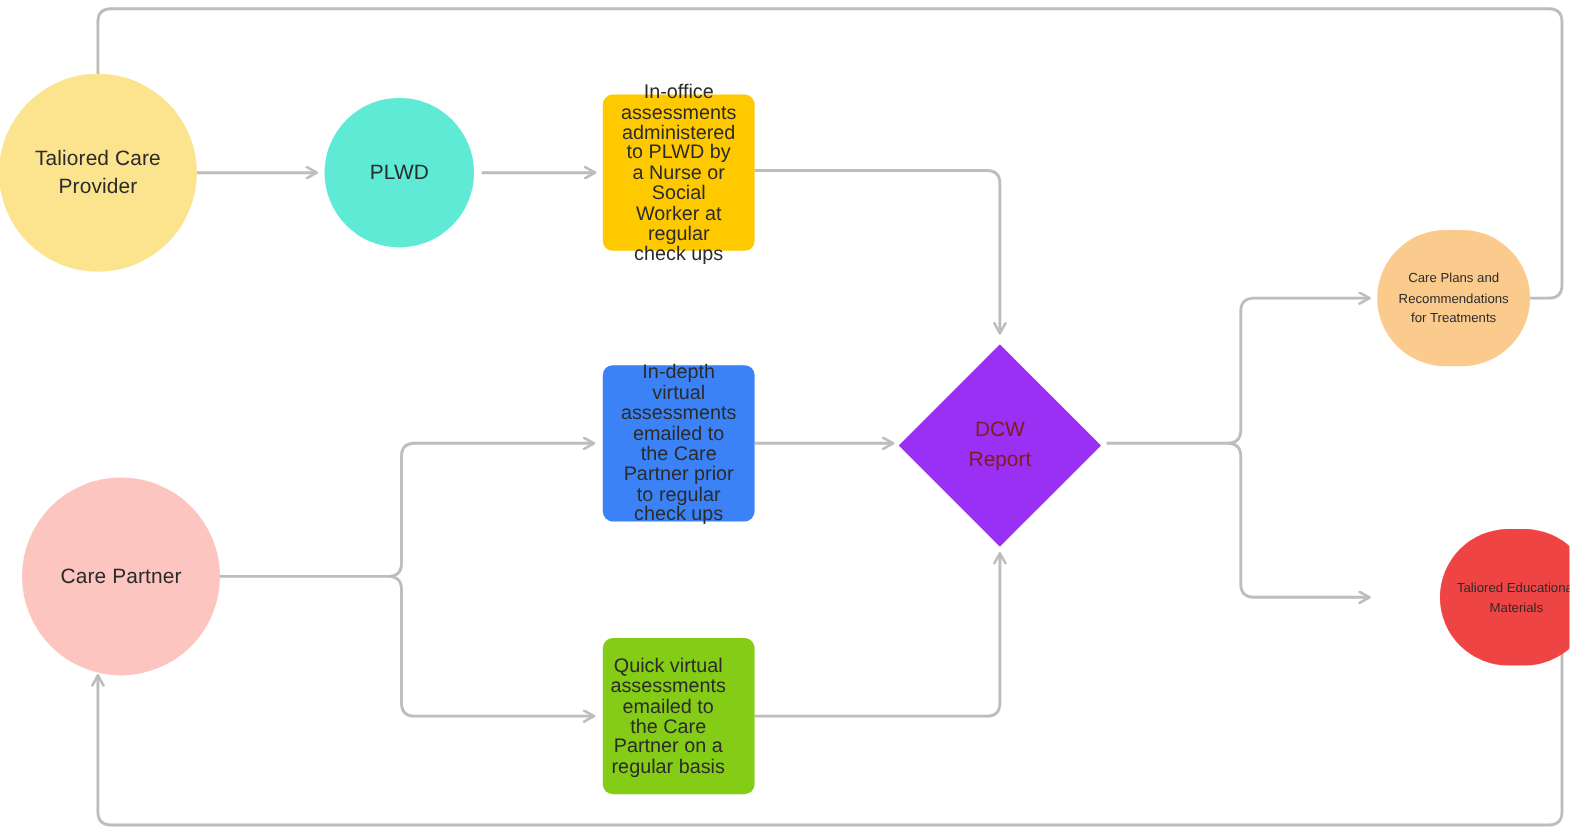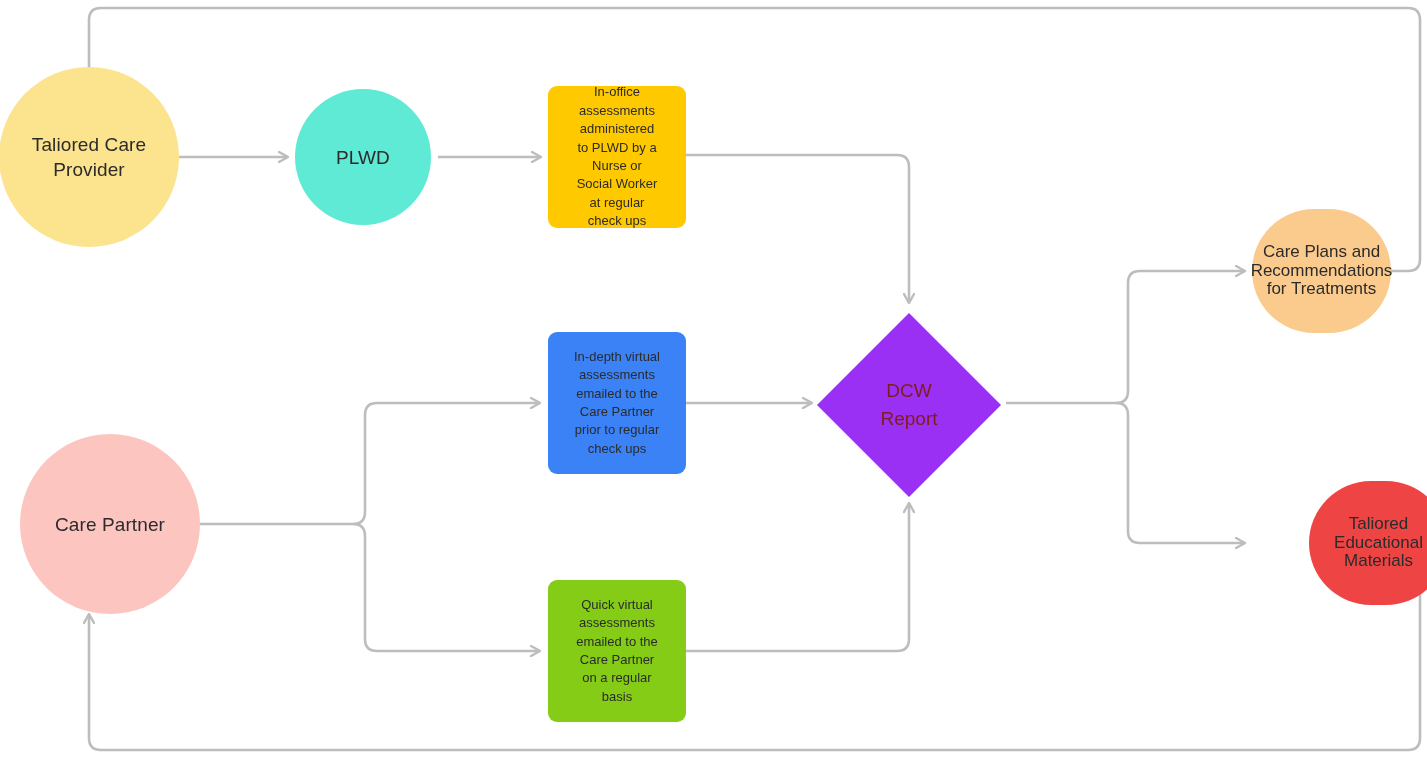--- a/index.html
+++ b/index.html
@@ -49,31 +49,31 @@
     font-size: 19px;
     line-height: 25px;
     letter-spacing: 0.1px;
   }
 
   
   .box {
     border-radius: 9px;
   }
   .box .label {
-    font-size: 13px;
+    font-size: 18px;
     line-height: 18.4px;
     padding: 0 26px;
   }
 
   
   .squircle {
     border-radius: 62px;
   }
   .squircle .label {
-    font-size: 17px;
+    font-size: 12px;
     line-height: 18.4px;
     padding: 0 14px;
   }
 
   
   .diamond-wrap {
     position: absolute;
   }
   .diamond-shape {
     position: absolute;

